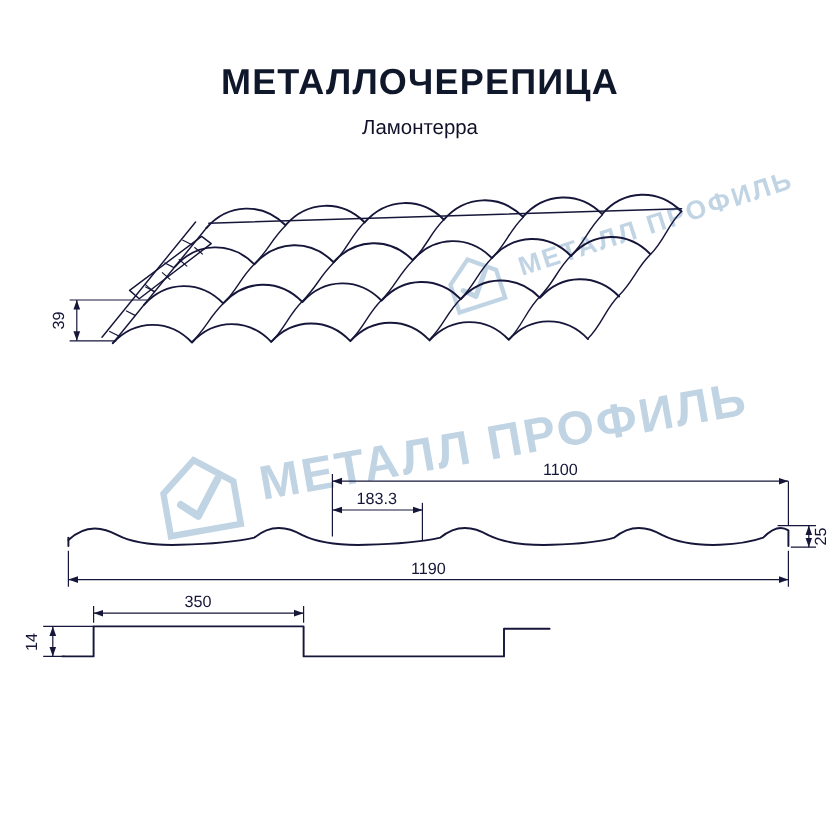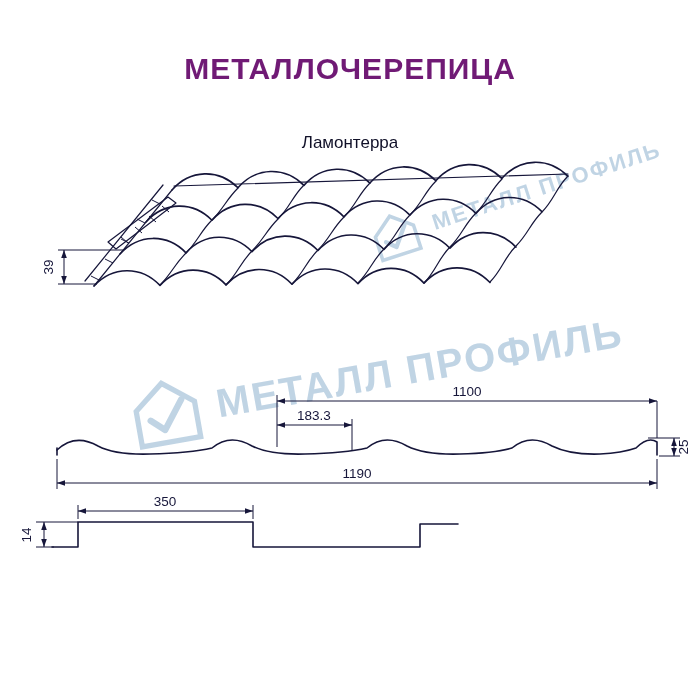--- a/index.html
+++ b/index.html
@@ -1,21 +1,21 @@
 <!DOCTYPE html>
 <html><head>
 <meta charset="utf-8">
 <style>
   html,body{margin:0;padding:0;background:#fff;}
   .stage{position:relative;width:700px;height:700px;background:#fff;overflow:hidden;
          font-family:"Liberation Sans",sans-serif;color:#16163a;}
   .page-title{position:absolute;top:52px;left:0;width:100%;text-align:center;
-              font-size:30px;font-weight:700;letter-spacing:1px;color:#701a75;}
+              font-size:30px;font-weight:700;letter-spacing:1px;color:#0f172a;}
   .page-subtitle{position:absolute;top:97px;left:0;width:100%;text-align:center;
-                 font-size:17px;color:#101028;margin-top:36px;}
+                 font-size:17px;color:#101028;}
   .watermark{position:absolute;display:flex;align-items:center;gap:14px;font-weight:700;
              white-space:nowrap;letter-spacing:2px;color:#b6cde0;opacity:.85;
              transform-origin:left center;}
   .wm-1{left:372px;top:218px;font-size:22px;transform:rotate(-18deg);}
   .wm-2{left:130px;top:382px;font-size:40px;transform:rotate(-10deg);}
   .wm-logo{flex:0 0 auto;}
   svg.drawing{position:absolute;left:0;top:0;}
   .ln{stroke:#16163a;fill:none;stroke-width:1.6;stroke-linejoin:round;stroke-linecap:round;}
   .thin{stroke-width:1.2;}
   .dl{stroke:#16163a;fill:none;stroke-width:1;}

